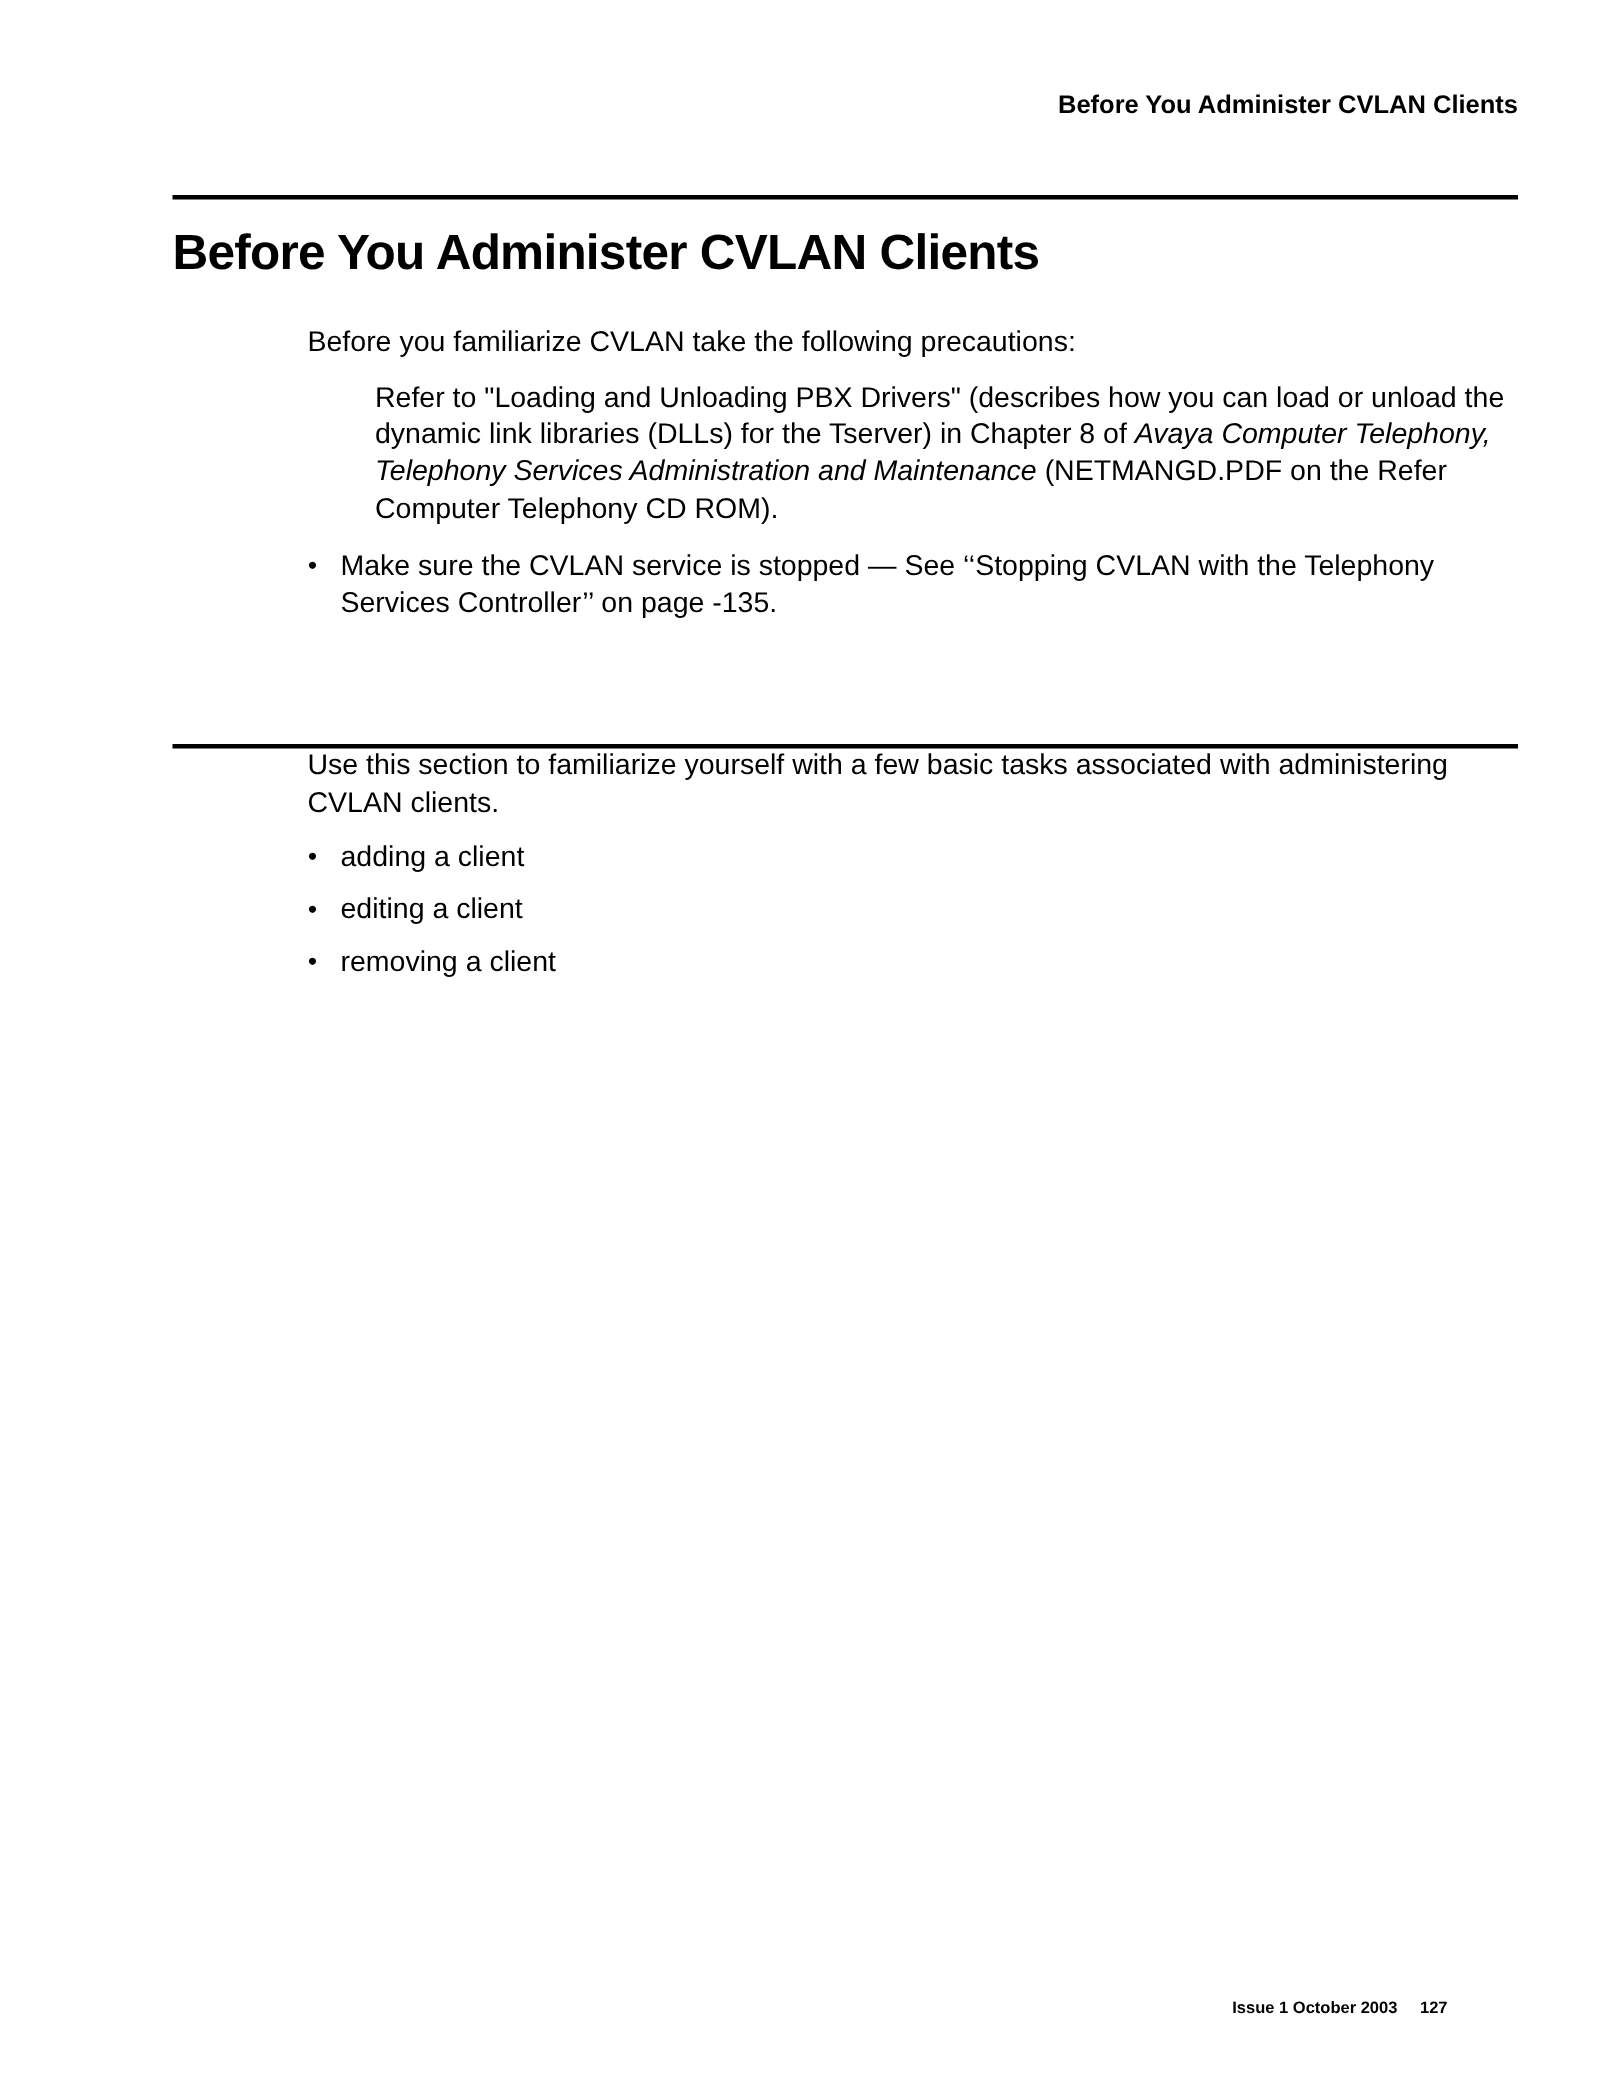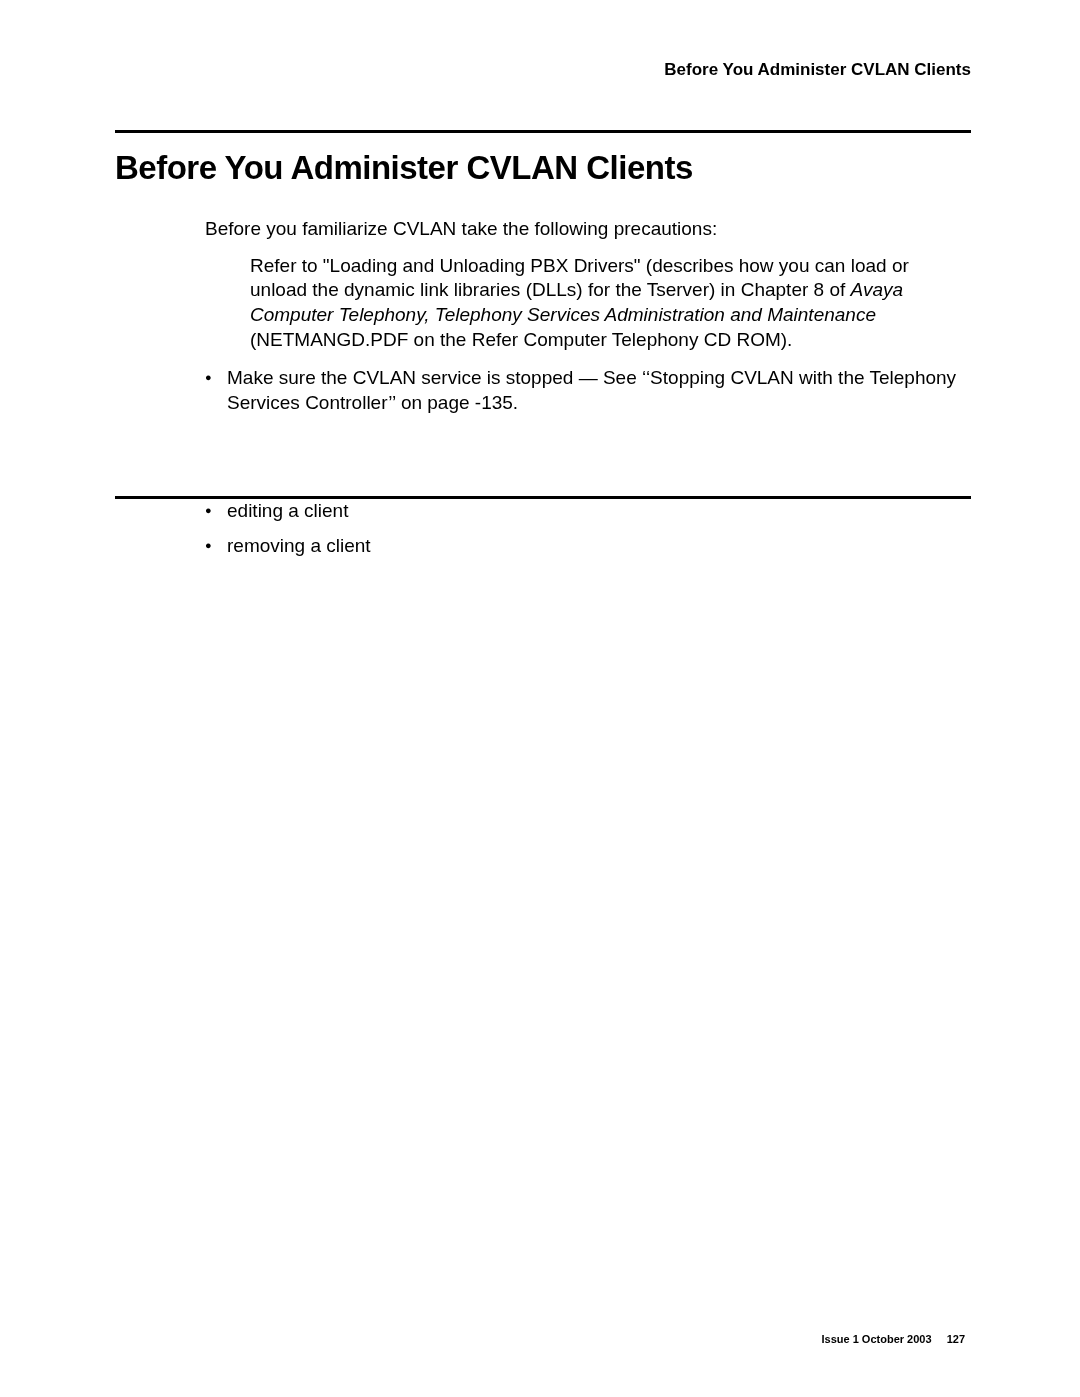--- a/index.html
+++ b/index.html
@@ -9,21 +9,21 @@
     }
     body {
       width: 1080px;
       height: 1397px;
       background: #ffffff;
       font-family: Arial, Helvetica, sans-serif;
       position: relative;
       color: #000000;
     }
     .page {
-      padding: 60px 109px 60px 115px;
+      padding: 60px 68px 60px 115px;
       height: 100%;
       position: relative;
     }
     .running-header {
       text-align: right;
       font-weight: bold;
       font-size: 17px;
       margin-bottom: 50px;
     }
     .section-rule {
@@ -103,22 +103,24 @@
   </p>
 
   <ul class="bullet-list">
     <li>Make sure the CVLAN service is stopped — See ‘‘Stopping CVLAN with the Telephony Services Controller’’ on page -135.</li>
   </ul>
 
   <div class="section-gap"></div>
 
   <hr class="section-rule">
 
+  <p class="body-para">Use this section to familiarize yourself with a few basic tasks associated with administering CVLAN clients.</p>
 
   <ul class="bullet-list">
+    <li>adding a client</li>
     <li>editing a client</li>
     <li>removing a client</li>
   </ul>
 
   <div class="footer">
     <span>Issue 1   October 2003</span>
     <span class="page-num">127</span>
   </div>
 
 </div>

